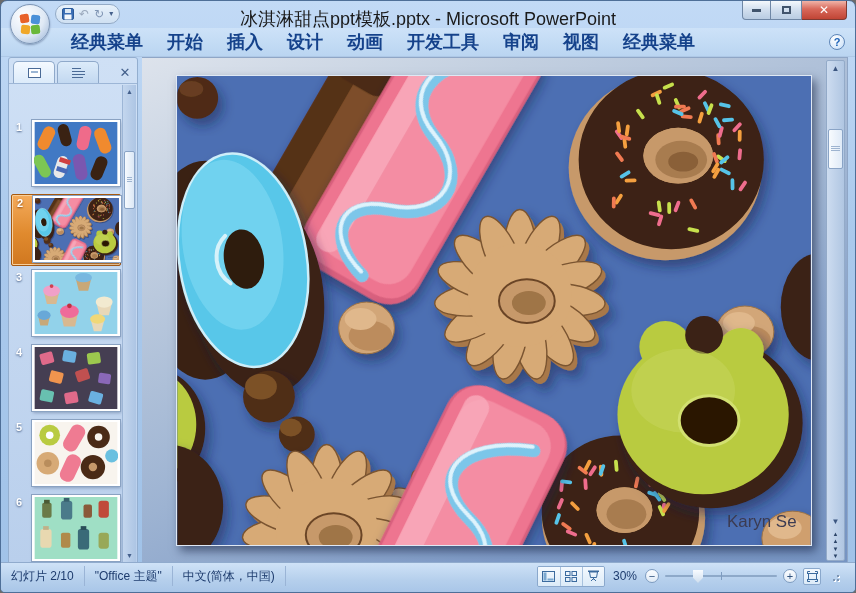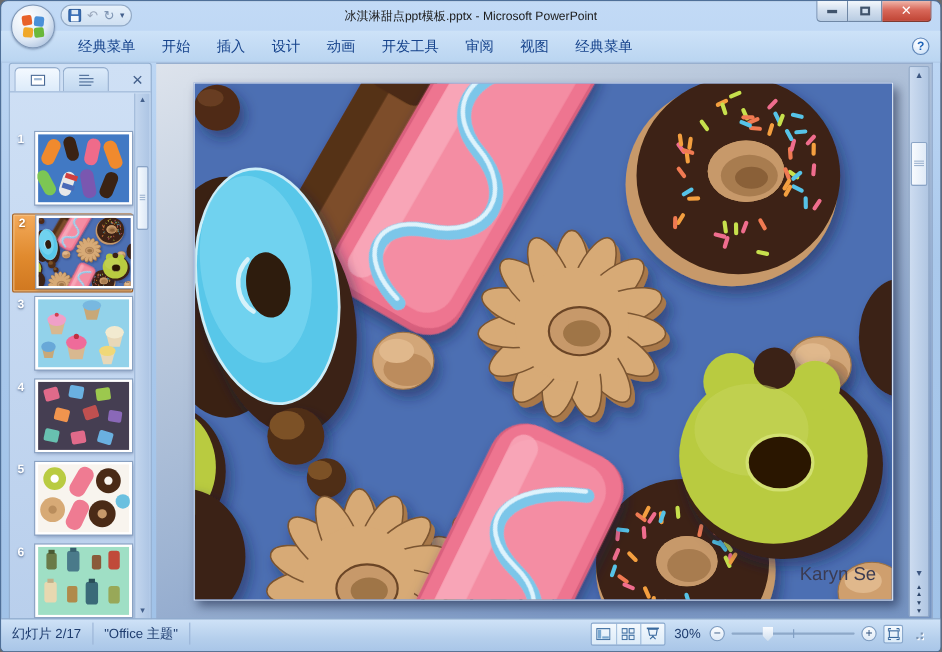--- a/index.html
+++ b/index.html
@@ -2,21 +2,21 @@
 <html><head>
 <meta charset="utf-8">
 <style>
   html,body{margin:0;padding:0;background:#6b6b6b;font-family:"Liberation Sans","DejaVu Sans",sans-serif;}
   *{box-sizing:border-box;}
   .window{position:relative;width:856px;height:593px;overflow:hidden;
     background:linear-gradient(#c2daf6,#aac9ec 40%,#a0c2e8);
     border:1px solid #4e6f98;border-radius:7px 7px 5px 5px;}
   
   .titlebar{position:absolute;left:0;top:0;right:0;height:27px;}
-  .title-text{position:absolute;left:0;right:0;top:6px;text-align:center;font-size:11px;color:#1a1a1a;}
+  .title-text{position:absolute;left:0;right:0;top:6px;text-align:center;font-size:18px;color:#1a1a1a;}
   .office-btn{position:absolute;left:9px;top:3px;width:40px;height:40px;border-radius:50%;
     background:radial-gradient(circle at 35% 30%,#ffffff,#dfe9f5 55%,#b4c8e2 80%,#8fa9c9);
     border:1px solid #7e96b5;box-shadow:0 1px 2px rgba(30,50,90,.4);z-index:30;}
   .office-logo{position:absolute;left:9px;top:9px;width:20px;height:20px;}
   .office-logo i{position:absolute;width:9px;height:9px;border-radius:2px;display:block;}
   .qat{position:absolute;left:54px;top:3px;height:20px;padding:0 6px;display:flex;align-items:center;gap:5px;
     background:linear-gradient(#e7f1fb,#cfe0f2);border:1px solid #93aac6;border-radius:10px;}
   .qat .gl{font-size:12px;line-height:1;}
   .saveicon{width:12px;height:12px;display:block;}
   .win-controls{position:absolute;right:8px;top:0;display:flex;z-index:30;}
@@ -25,21 +25,21 @@
   .wbtn.min{width:29px;border-radius:0 0 0 4px;}
   .wbtn.res{width:31px;border-left:none;}
   .wbtn.close{width:45px;border-left:none;border-radius:0 0 4px 0;border-color:#7e3a32;
     background:linear-gradient(#f0b4a8,#d8685a 45%,#c04535);color:#fff;font-weight:bold;font-size:12px;}
   .minbar{width:9px;height:3px;background:#41546c;}
   .resbox{width:9px;height:8px;border:2px solid #41546c;}
   
   .ribbonrow{position:absolute;left:0;top:27px;right:0;height:29px;
     background:linear-gradient(#cde2f8,#bad5f1);border-bottom:1px solid #aec8e6;display:flex;align-items:center;}
   .rtabs{display:flex;margin-left:58px;}
-  .rtab{padding:4px 12px;font-size:13px;color:#15428b;cursor:default;}
+  .rtab{padding:4px 12px;font-size:18px;color:#15428b;cursor:default;font-weight:bold;}
   .helpbtn{position:absolute;right:10px;top:6px;width:16px;height:16px;border-radius:50%;
     background:radial-gradient(circle at 35% 30%,#ffffff,#d8e8fa 70%,#a8c8ec);
     border:1px solid #5f86b8;color:#1c62b8;font-size:11px;font-weight:bold;text-align:center;line-height:14px;}
   
   .main{position:absolute;left:0;top:56px;right:0;height:507px;}
   
   .panel{position:absolute;left:7px;top:0;width:130px;height:507px;
     background:linear-gradient(#cfe0f5,#b9cfec);border:1px solid #93aecf;border-radius:3px 3px 0 0;}
   .ptabs{position:absolute;left:0;top:0;right:0;height:26px;display:flex;align-items:flex-end;padding:2px 2px 0 4px;
     border-bottom:1px solid #9db6d6;}
@@ -638,22 +638,23 @@
             </div>
         </div>
         <div class="vbtn">▼</div>
         <div class="dblarr">▲<br>▲</div>
         <div class="dblarr">▼<br>▼</div>
       </div>
     </div>
   </div>
 
   <div class="statusbar">
-    <span class="st-item">幻灯片 2/17</span>
+    <span class="st-item">幻灯片 2/10</span>
     <span class="st-item">"Office 主题"</span>
+    <span class="st-item">中文(简体，中国)</span>
     <div class="st-right">
       <div class="viewbtns">
         <div class="vwb">
           <svg width="13" height="11" viewBox="0 0 13 11">
             <rect x="0.5" y="0.5" width="12" height="10" fill="none" stroke="#3a6a9e"></rect>
             <rect x="1.5" y="1.5" width="3" height="8" fill="#7aa8d0"></rect>
             <rect x="5.5" y="7.5" width="6" height="2" fill="#7aa8d0"></rect>
           </svg>
         </div>
         <div class="vwb">

